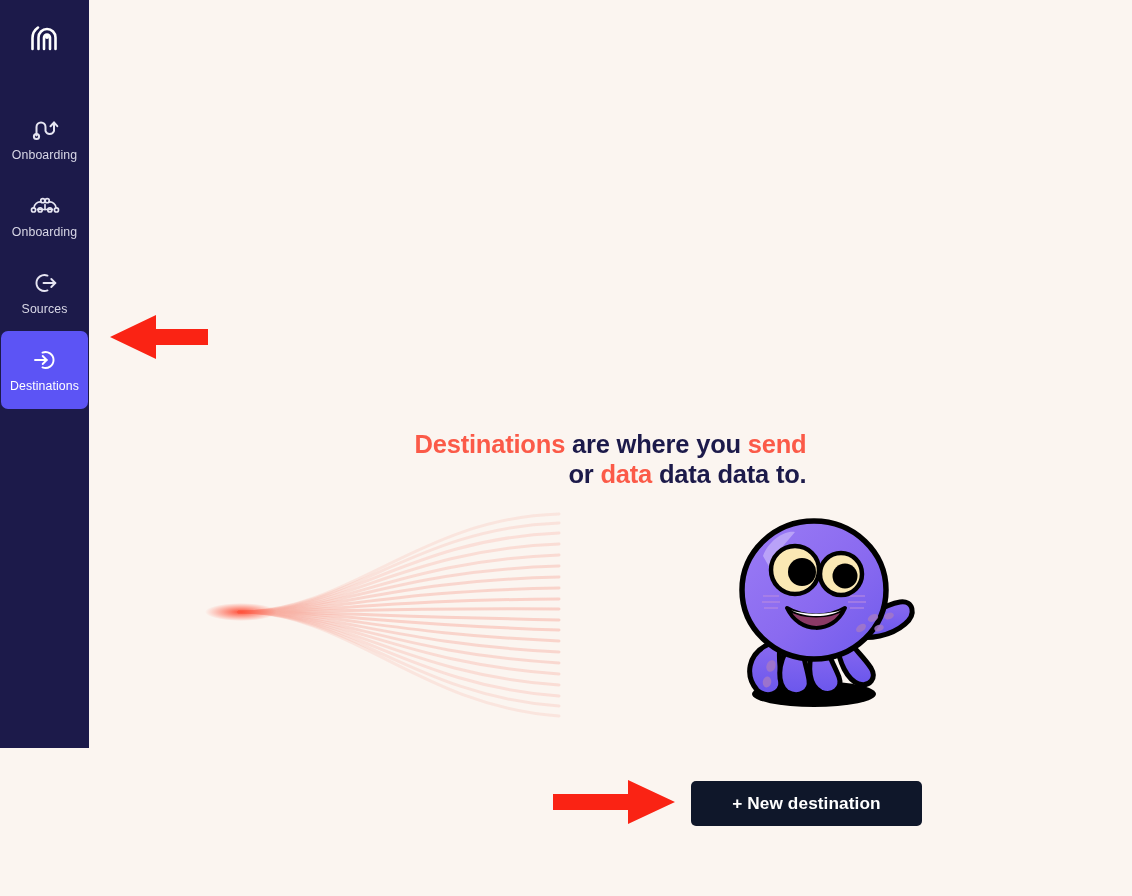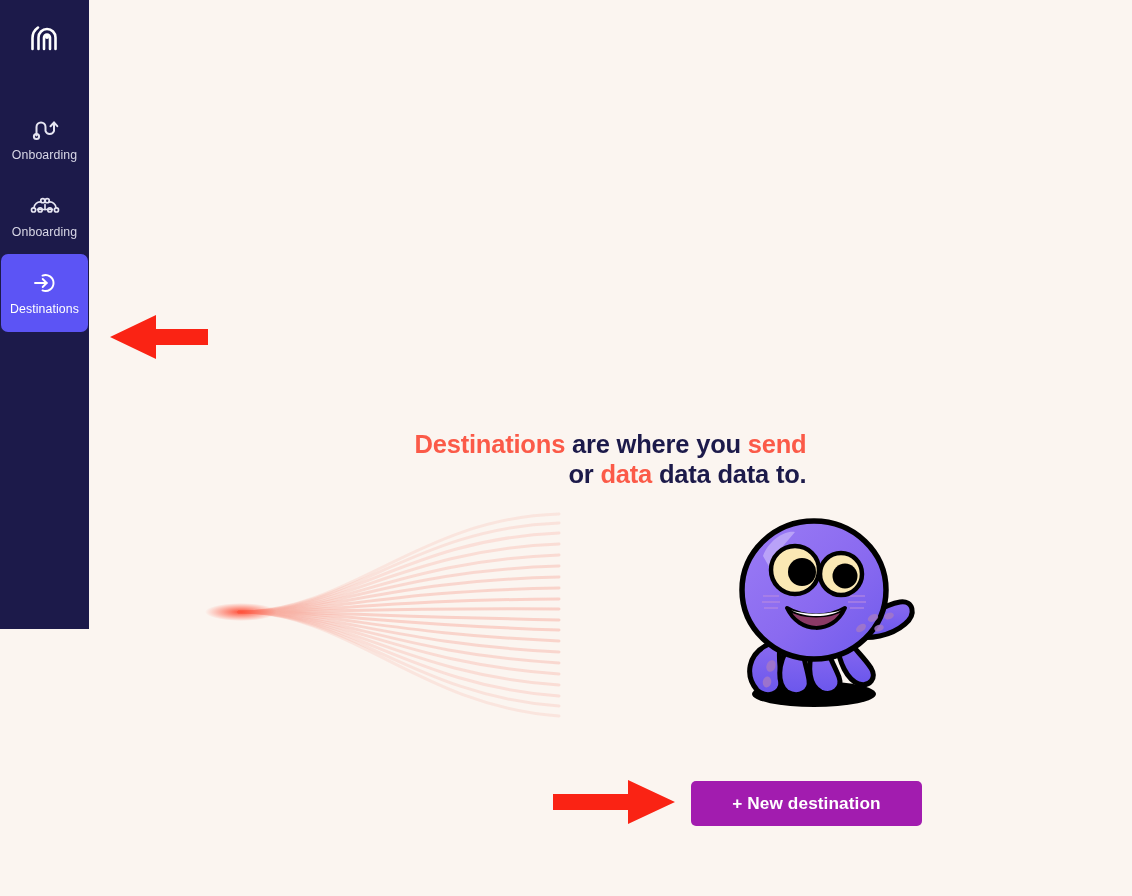--- a/index.html
+++ b/index.html
@@ -6,21 +6,21 @@
   html, body {
     width: 1132px; height: 896px;
     font-family: "Liberation Sans", sans-serif;
     overflow: hidden;
   }
   body { background: #FBF5F0; position: relative; }
 
   
   .sidebar {
     position: absolute; left: 0; top: 0;
-    width: 89px; height: 629px;
+    width: 89px; height: 748px;
     background: #1C1A4A;
     display: flex; flex-direction: column; align-items: center;
   }
   .logo-wrap {
     width: 89px; height: 74px;
     display: flex; align-items: center; justify-content: center;
   }
   .nav-list { width: 89px; display: flex; flex-direction: column; align-items: center; }
   .nav-item {
     width: 87px; height: 78px;
@@ -58,21 +58,21 @@
 
   .art { position: relative; width: 1043px; height: 215px; margin-top: 22px; }
   .art svg { position: absolute; left: 0; top: 0; }
 
   .cta-row {
     position: absolute; left: 0; top: 781px; width: 1043px; height: 45px;
   }
   .cta-btn {
     position: absolute; left: 602px; top: 0;
     width: 231px; height: 45px;
-    background: #a21caf; border: none; border-radius: 5px;
+    background: #0f172a; border: none; border-radius: 5px;
     color: #FFFFFF; font-size: 17.2px; font-weight: bold;
     font-family: "Liberation Sans", sans-serif;
     letter-spacing: .1px; cursor: pointer;
   }
 
   
   .annot { position: absolute; pointer-events: none; }
   .arrow-left  { left: 108px; top: 312px; }
   .arrow-right { left: 550px; top: 777px; }
 </style>
@@ -118,20 +118,30 @@
           <circle cx="14.5" cy="6" r="2.3"></circle>
           <circle cx="19.5" cy="6" r="2.3"></circle>
           <circle cx="30" cy="16.5" r="2.3"></circle>
           <circle cx="11.5" cy="16.5" r="2.3"></circle>
           <circle cx="22.5" cy="16.5" r="2.3"></circle>
         </g>
       </svg>
       <span class="nav-label">Onboarding</span>
     </div>
 
+    <div class="nav-item" style="margin-top:-1px">
+      <svg class="nav-icon" viewBox="0 0 30 26">
+        <g fill="none" stroke="#E6E5F2" stroke-width="1.9" stroke-linecap="round">
+          <path d="M17.5 5.6 A8 8 0 1 0 17.5 20.4"></path>
+          <path d="M13.5 13 H25"></path>
+          <path d="M21.3 9 L25.3 13 L21.3 17"></path>
+        </g>
+      </svg>
+      <span class="nav-label">Sources</span>
+    </div>
 
     <div class="nav-item active" style="margin-top:-1px">
       <svg class="nav-icon" viewBox="0 0 30 26">
         <g fill="none" stroke="#FFFFFF" stroke-width="1.9" stroke-linecap="round">
           <path d="M12.5 5.6 A8 8 0 1 1 12.5 20.4"></path>
           <path d="M5 13 H16.5"></path>
           <path d="M12.7 9 L16.7 13 L12.7 17"></path>
         </g>
       </svg>
       <span class="nav-label">Destinations</span>

